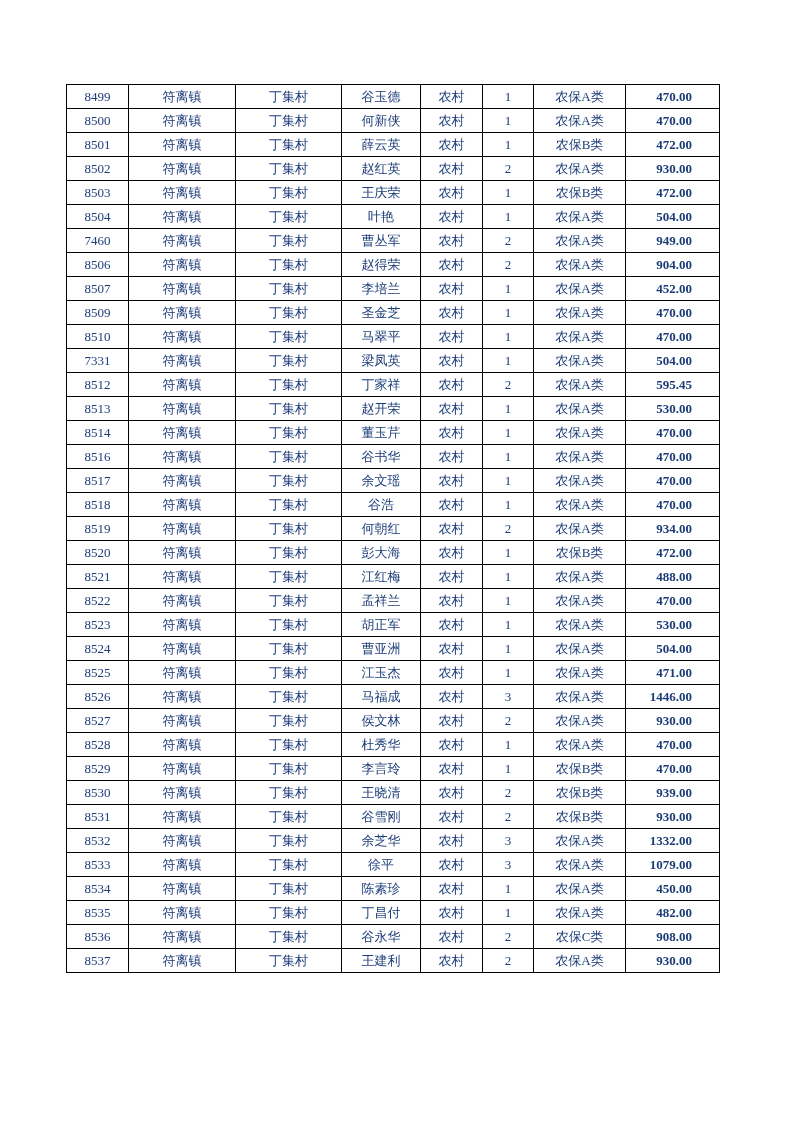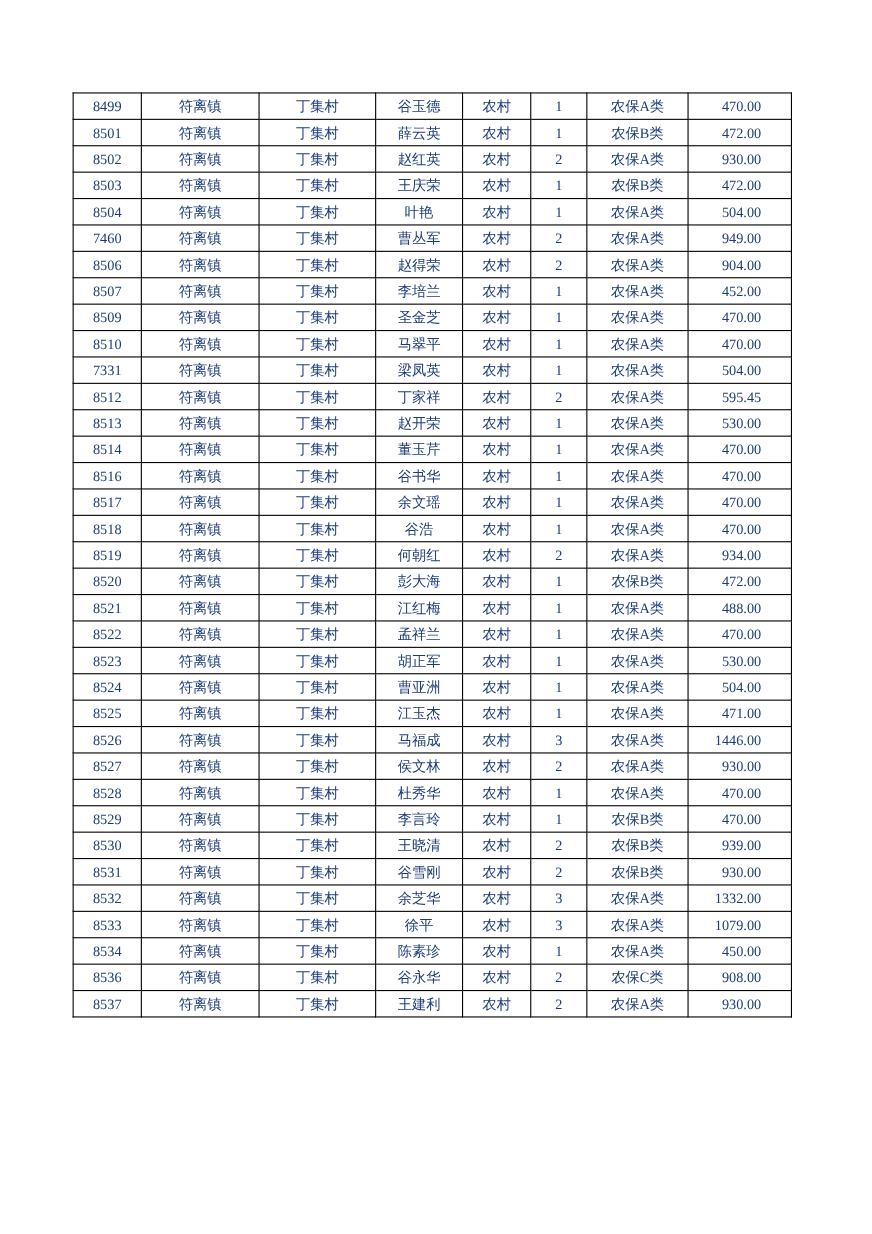--- a/index.html
+++ b/index.html
@@ -37,20 +37,21 @@
     font-size: 13px;
     color: var(--text-color);
     text-align: center;
     vertical-align: middle;
     white-space: nowrap;
     overflow: hidden;
   }
   table.payment-table td.amount {
     text-align: right;
     padding-right: 27px;
+    font-weight: bold;
   }
 </style>
 </head>
 <body>
 
 <div class="page">
   <table class="payment-table">
     <colgroup>
       <col style="width:62px">
       <col style="width:107px">
@@ -66,20 +67,30 @@
     <td>8499</td>
     <td>符离镇</td>
     <td>丁集村</td>
     <td>谷玉德</td>
     <td>农村</td>
     <td>1</td>
     <td>农保A类</td>
     <td class="amount">470.00</td>
   </tr>
 
+  <tr>
+    <td>8500</td>
+    <td>符离镇</td>
+    <td>丁集村</td>
+    <td>何新侠</td>
+    <td>农村</td>
+    <td>1</td>
+    <td>农保A类</td>
+    <td class="amount">470.00</td>
+  </tr>
 
   <tr>
     <td>8501</td>
     <td>符离镇</td>
     <td>丁集村</td>
     <td>薛云英</td>
     <td>农村</td>
     <td>1</td>
     <td>农保B类</td>
     <td class="amount">472.00</td>
@@ -421,20 +432,30 @@
     <td>8534</td>
     <td>符离镇</td>
     <td>丁集村</td>
     <td>陈素珍</td>
     <td>农村</td>
     <td>1</td>
     <td>农保A类</td>
     <td class="amount">450.00</td>
   </tr>
 
+  <tr>
+    <td>8535</td>
+    <td>符离镇</td>
+    <td>丁集村</td>
+    <td>丁昌付</td>
+    <td>农村</td>
+    <td>1</td>
+    <td>农保A类</td>
+    <td class="amount">482.00</td>
+  </tr>
 
   <tr>
     <td>8536</td>
     <td>符离镇</td>
     <td>丁集村</td>
     <td>谷永华</td>
     <td>农村</td>
     <td>2</td>
     <td>农保C类</td>
     <td class="amount">908.00</td>

